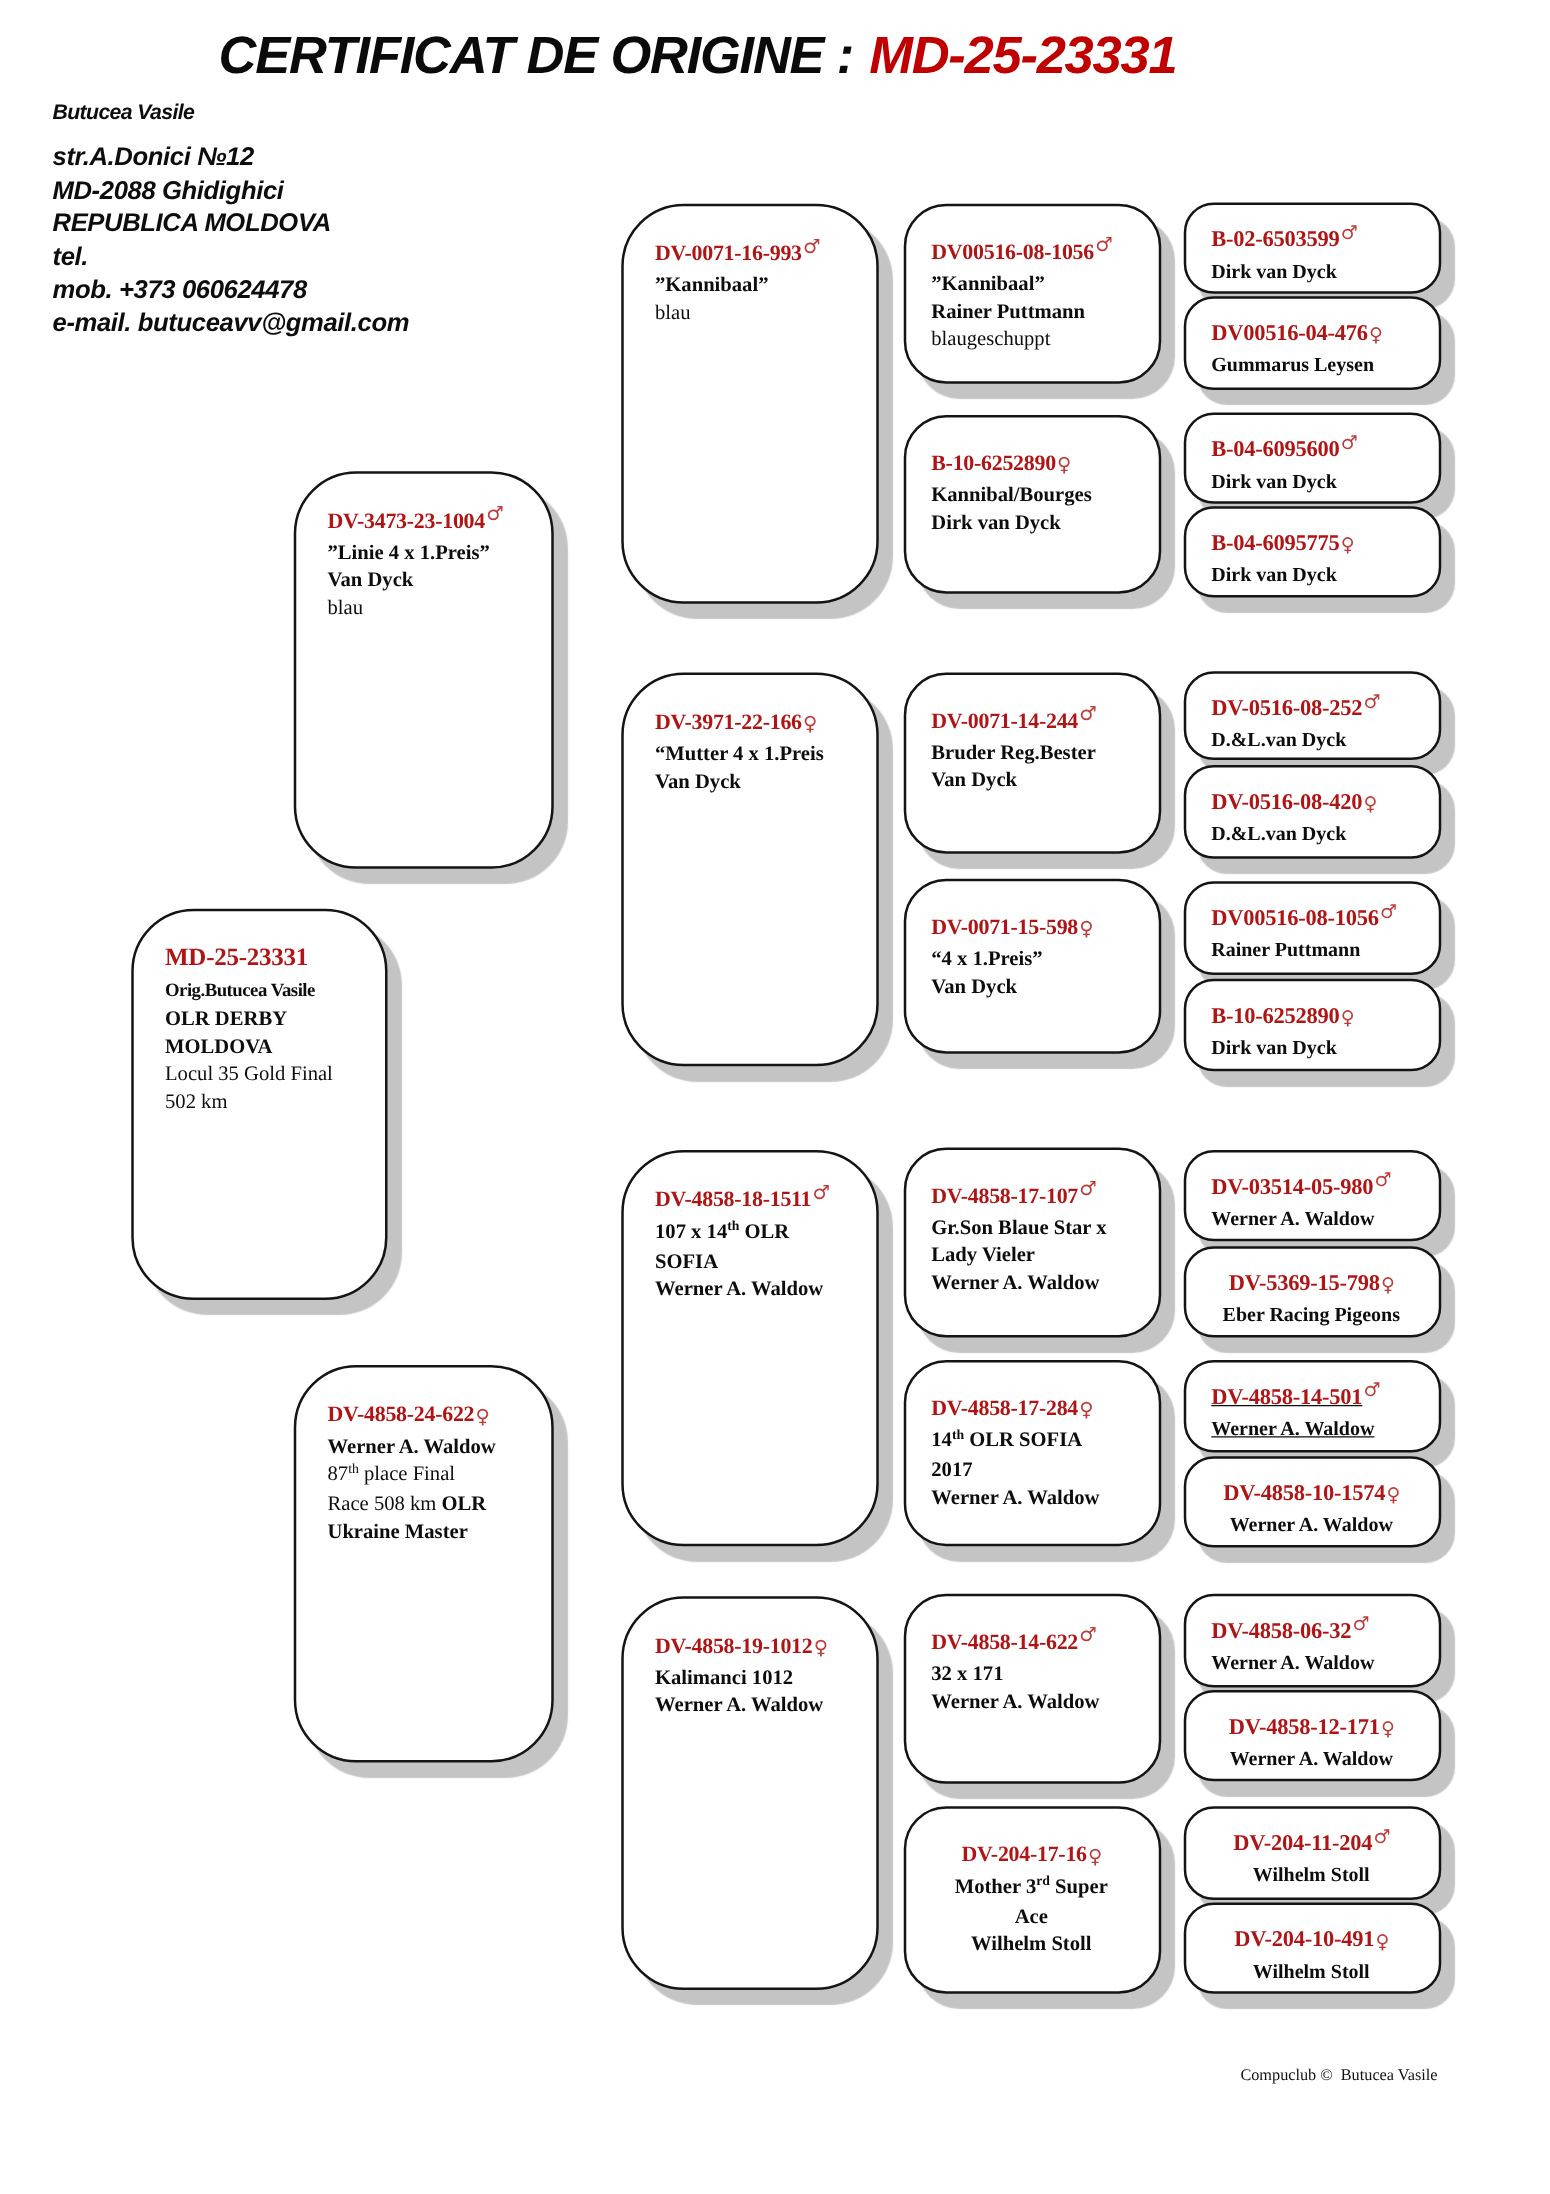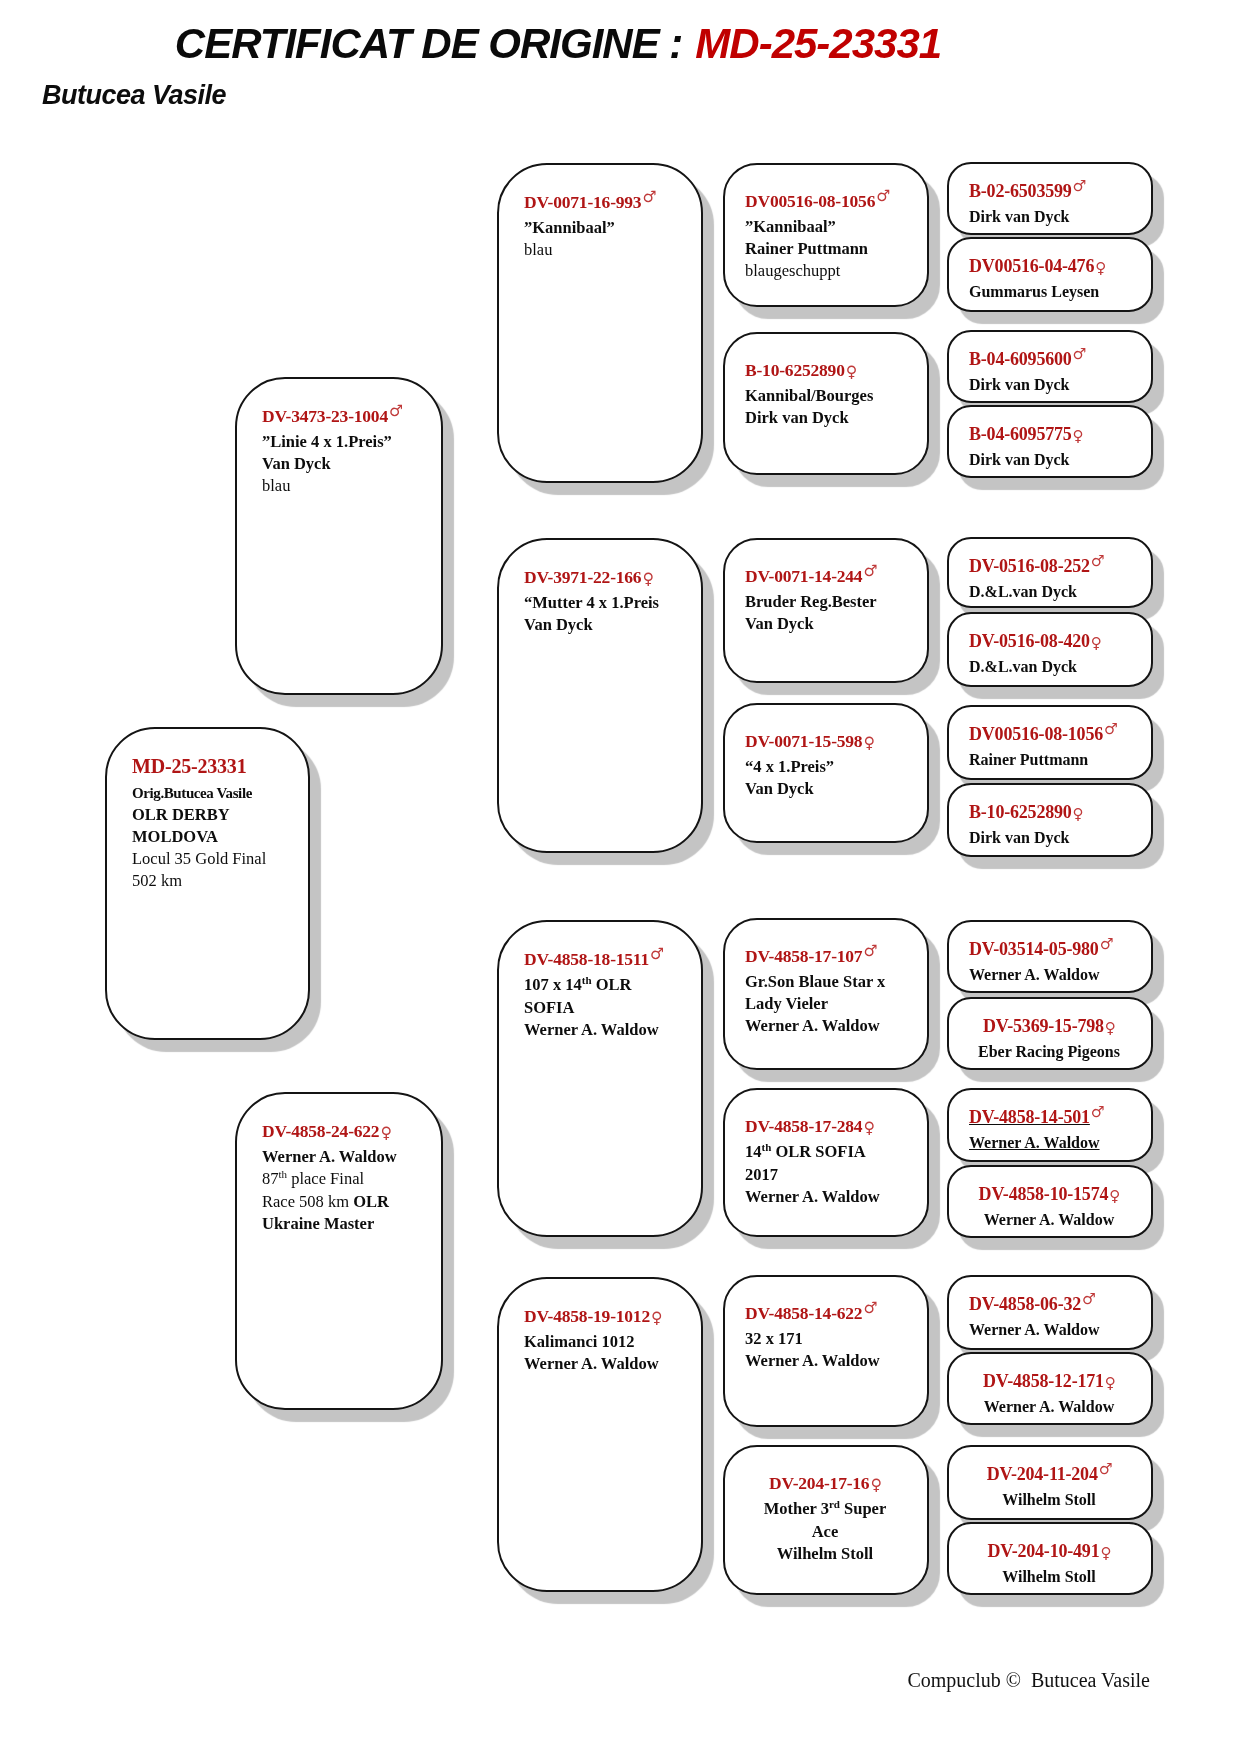--- a/index.html
+++ b/index.html
@@ -9,21 +9,21 @@
   
   .title{position:absolute;left:0;top:20px;width:1240px;text-align:center;
          transform:translateX(-62px);
          font-family:"Liberation Sans",sans-serif;font-style:italic;font-weight:bold;
          font-size:42px;letter-spacing:-1px;white-space:nowrap;color:#0a0a0a;}
   .title .red{color:#c00000;margin-left:13px;}
 
   
   .owner{position:absolute;left:42px;top:80px;font-family:"Liberation Sans",sans-serif;
          font-style:italic;font-weight:bold;color:#0d0d0d;}
-  .owner .name{font-size:27px;margin-bottom:13px;letter-spacing:-0.5px;}
+  .owner .name{font-size:17px;margin-bottom:13px;letter-spacing:-0.5px;}
   .owner .line{font-size:20.5px;line-height:26.5px;letter-spacing:-0.3px;}
 
   
   .pbox{position:absolute;background:#fff;border:2.5px solid #141414;box-sizing:border-box;
         box-shadow:11px 12px 1px #c4c4c4;}
   .g-big{border-radius:50px;padding:26px 0 0 25px;}
   .g-mid{border-radius:34px;padding:25px 8px 0 20px;}
   .g-sml{border-radius:24px;padding:16px 8px 0 20px;}
   .centered{text-align:center;padding-left:8px;padding-right:10px;}
 
@@ -38,33 +38,41 @@
        font-size:0.95em;position:relative;display:inline-block;}
   .sex.m{top:-6px;left:1px;}
   .sex.f{top:1px;left:1px;}
 
   .reg{font-weight:normal;}
   .sup{font-size:11px;position:relative;top:-6px;}
   .sm{font-size:15px;letter-spacing:-0.4px;}
 
   
   .footer{position:absolute;top:1652px;right:90px;font-family:"Liberation Serif",serif;
-          font-size:20px;color:#111;white-space:pre;margin-top:17px;}
+          font-size:13px;color:#111;white-space:pre;}
 </style>
 </head>
 <body>
 
 <div id="page">
 
   <div class="title">
     <span>CERTIFICAT DE ORIGINE :</span><span class="red">MD-25-23331</span>
   </div>
 
   <div class="owner">
     <div class="name">Butucea Vasile</div>
+    <div id="owner-lines">
+        <div class="line">str.A.Donici №12</div>
+        <div class="line">MD-2088 Ghidighici</div>
+        <div class="line">REPUBLICA MOLDOVA</div>
+        <div class="line">tel.</div>
+        <div class="line">mob. +373 060624478</div>
+        <div class="line">e-mail. butuceavv@gmail.com</div>
+      </div>
   </div>
 
   <div id="tree">
       <div class="pbox g-big g-subject" style="left: 105px; top: 727px; width: 205px; height: 313px;">
         <div class="box-line ring-line"><span class="ring">MD-25-23331</span></div>
         <div class="box-line"><span class="sm">Orig.Butucea Vasile</span></div>
         <div class="box-line"><span>OLR DERBY</span></div>
         <div class="box-line"><span>MOLDOVA</span></div>
         <div class="box-line"><span class="reg">Locul 35 Gold Final</span></div>
         <div class="box-line"><span class="reg">502 km</span></div>

